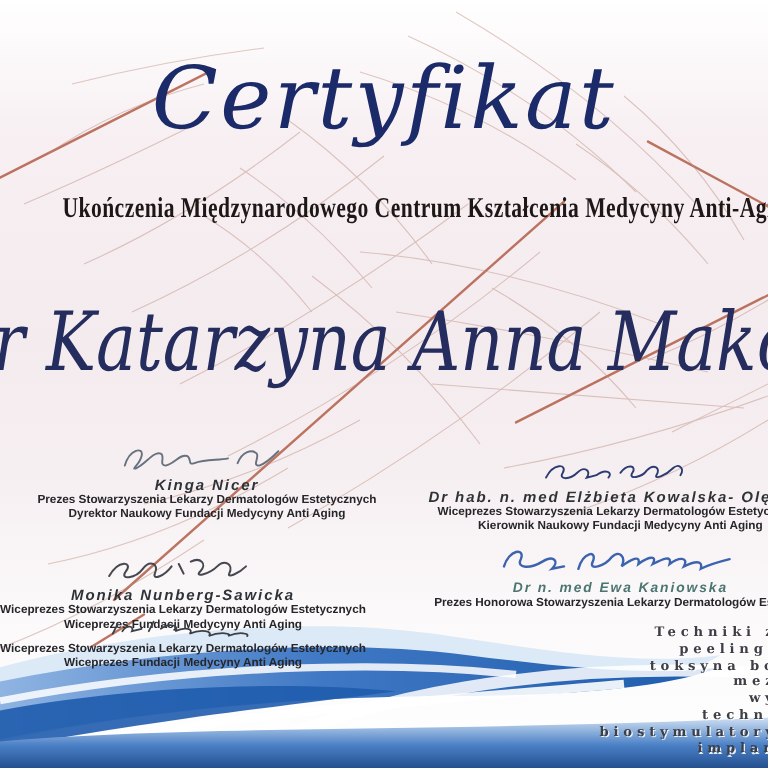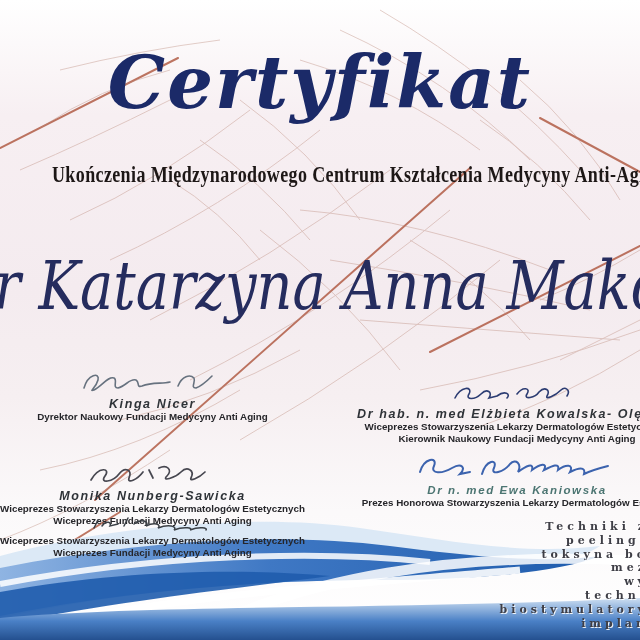--- a/index.html
+++ b/index.html
@@ -5,21 +5,21 @@
   html,body{margin:0;padding:0;background:#e8e8e8;}
   .certificate{
     position:relative;width:640px;height:640px;overflow:hidden;
     background:linear-gradient(180deg,#ffffff 0%,#f7eff2 18%,#f4ebef 45%,#f6eff1 62%,#fbf9fa 80%,#ffffff 100%);
     font-family:"Liberation Sans",sans-serif;
   }
   .layer{position:absolute;left:0;top:0;width:640px;height:640px;pointer-events:none;}
   .z0{z-index:0}.z1{z-index:1}
   .title{
     position:absolute;top:40px;left:0;width:640px;text-align:center;z-index:2;
-    font-family:"DejaVu Serif",serif;font-style:italic;font-weight:bold;
+    font-family:"DejaVu Serif",serif;font-style:italic;font-weight:normal;
     font-size:72px;color:#1b2a68;letter-spacing:2px;
   }
   .subtitle{
     position:absolute;top:161px;left:52px;z-index:2;white-space:nowrap;
     font-family:"Liberation Serif",serif;font-weight:bold;font-size:24px;color:#1d1716;
     transform:scaleX(0.75);transform-origin:left center;letter-spacing:.5px;
   }
   .recipient{
     position:absolute;top:246px;left:-6px;z-index:2;white-space:nowrap;
     font-family:"DejaVu Serif",serif;font-style:italic;font-size:68px;color:#252c5e;
@@ -113,25 +113,26 @@
     <path d="M180,640 C300,576 460,551 640,561" stroke="#ffffff" stroke-width="10" fill="none" opacity="0.85"></path>
     <path d="M0,618 C160,604 400,610 640,598 L640,640 L0,640 Z" fill="url(#gStrip)"></path>
   </svg>
 
   <div class="title">Certyfikat</div>
   <div class="subtitle">Ukończenia Międzynarodowego Centrum Kształcenia Medycyny Anti-Aging</div>
   <div class="recipient">r Katarzyna Anna Makowska</div>
 
   <div class="signer-col col-left">
 
-    <div class="signer-block" style="top:366px;">
+    <div class="signer-block" style="top:366px;padding-left:20px;">
       <svg class="sig" width="150" height="30" viewBox="0 0 150 30">
         <path d="M6,22 C10,8 22,6 20,14 C18,22 10,26 16,24 C24,20 30,10 36,12 C40,14 34,22 40,22 C48,20 52,12 58,14 C62,16 58,22 64,20 C74,16 84,18 92,16 M100,20 C104,10 112,8 116,12 C118,16 112,22 118,22 C124,20 130,14 134,10" stroke="#67727f" stroke-width="1.6" fill="none" stroke-linecap="round"></path>
       </svg>
       <div class="signer-name">Kinga Nicer</div>
+      <div class="signer-line">Prezes Stowarzyszenia Lekarzy Dermatologów Estetycznych</div>
       <div class="signer-line">Dyrektor Naukowy Fundacji Medycyny Anti Aging</div>
     </div>
 
     <div class="signer-block" style="top:462px;">
       <svg class="sig" width="140" height="26" viewBox="0 0 140 26">
         <path d="M8,18 C16,4 28,6 22,14 C16,22 30,20 36,12 C42,4 50,8 46,16 C44,22 54,18 60,10 M66,8 L70,16 M76,6 C84,2 90,8 84,14 C78,20 92,16 98,10 C104,4 112,8 108,16 C106,20 116,16 122,10" stroke="#474750" stroke-width="1.7" fill="none" stroke-linecap="round"></path>
       </svg>
       <div class="signer-name">Monika Nunberg-Sawicka</div>
       <div class="signer-line">Wiceprezes Stowarzyszenia Lekarzy Dermatologów Estetycznych</div>
       <div class="signer-line">Wiceprezes Fundacji Medycyny Anti Aging</div>

